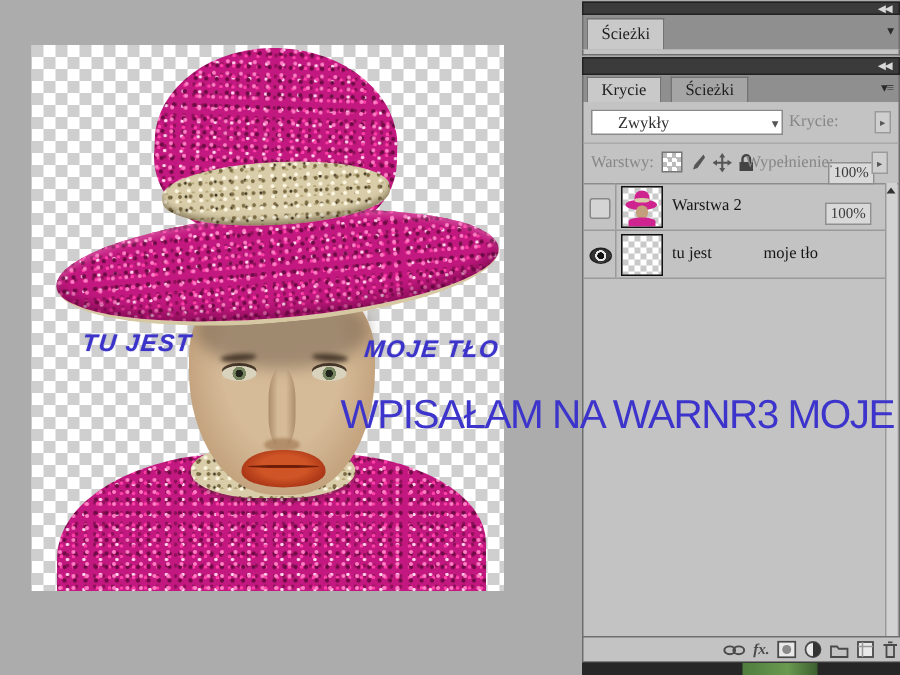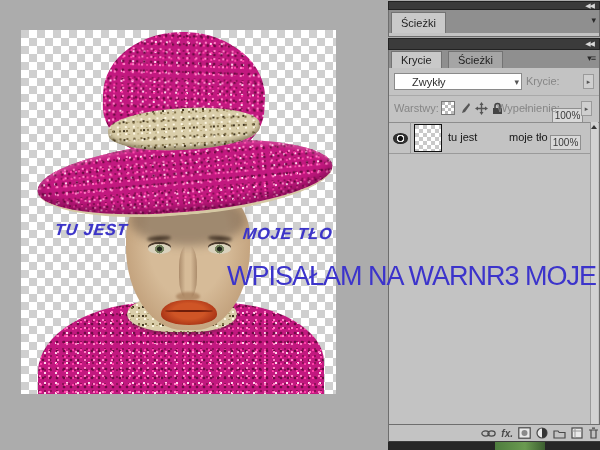--- a/index.html
+++ b/index.html
@@ -52,21 +52,21 @@
     box-shadow:inset 0 -3px 4px rgba(70,58,30,.5);}
 
   
   .note-small{position:absolute;color:#3c34c8;font-size:16px;font-weight:bold;font-style:italic;
     letter-spacing:1px;transform:skewX(-6deg);z-index:40;white-space:nowrap;
     text-shadow:0 0 1px rgba(60,52,200,.5);}
   .note-big{position:absolute;left:227px;top:261px;color:#3c34cb;font-size:27px;letter-spacing:-1px;
     z-index:60;white-space:nowrap;}
 
   
-  .panels{position:absolute;left:388px;top:0;width:212px;height:450px;}
+  .panels{position:absolute;left:388px;top:0;width:212px;height:450px;font-family:Liberation Serif, serif;}
   .panel-dark{position:absolute;left:0;width:212px;background:#3b3b3b;border:1px solid #222;box-sizing:border-box;}
   .collapse{position:absolute;right:5px;top:1px;color:#d8d8d8;font-size:7px;letter-spacing:-1px;}
   .tabstrip{position:absolute;left:0;width:212px;background:#8f8f8f;border-left:1px solid #6e6e6e;border-right:1px solid #6e6e6e;box-sizing:border-box;}
   .tab{display:inline-block;height:20px;line-height:20px;padding:0 9px;font-size:11px;color:#1e1e1e;
     background:#a5a5a5;border:1px solid #737373;border-bottom:none;margin:2px 0 0 2px;vertical-align:bottom;}
   .tab.active{background:#c9c9c9;}
   .tabmenu{position:absolute;right:4px;top:5px;font-size:9px;color:#2a2a2a;letter-spacing:-1px;}
   .panel-body{position:absolute;left:0;width:212px;background:#c3c3c3;border-left:1px solid #6e6e6e;border-right:1px solid #6e6e6e;box-sizing:border-box;}
   .ctl-label{color:#868686;font-size:11px;}
   .select{position:absolute;left:5px;top:5px;width:128px;height:17px;background:#fff;border:1px solid #8a8a8a;
@@ -187,20 +187,33 @@
             <path d="M3 6 V4 a2.5 2.5 0 0 1 5 0 V6" fill="none" stroke="#444" stroke-width="1.6"></path>
           </svg>
         </div>
         <span class="ctl-label" style="position:absolute;left:108px;top:6px;">Wypełnienie:</span>
         <span class="valbox" style="left:161px;top:5px;">100%</span>
         <span class="spin" style="left:192px;top:5px;">▸</span>
       </div>
 
       <div class="layer-list" style="top:54px;">
 
+        <div class="lrow">
+          <div class="eyecell">
+            <span class="eye-empty"></span>
+          </div>
+          <div class="thumb">
+            <span class="mini mini-brim"></span>
+            <span class="mini mini-crown"></span>
+            <span class="mini mini-band"></span>
+            <span class="mini mini-face"></span>
+            <span class="mini mini-torso"></span>
+          </div>
+          <span class="lname">Warstwa 2</span>
+        </div>
 
 
         <div class="lrow">
           <div class="eyecell">
             <span class="eye-ico"></span>
           </div>
           <div class="thumb"></div>
           <span class="lname">tu jest</span>
           <span class="lnote">moje tło</span>
         </div>

